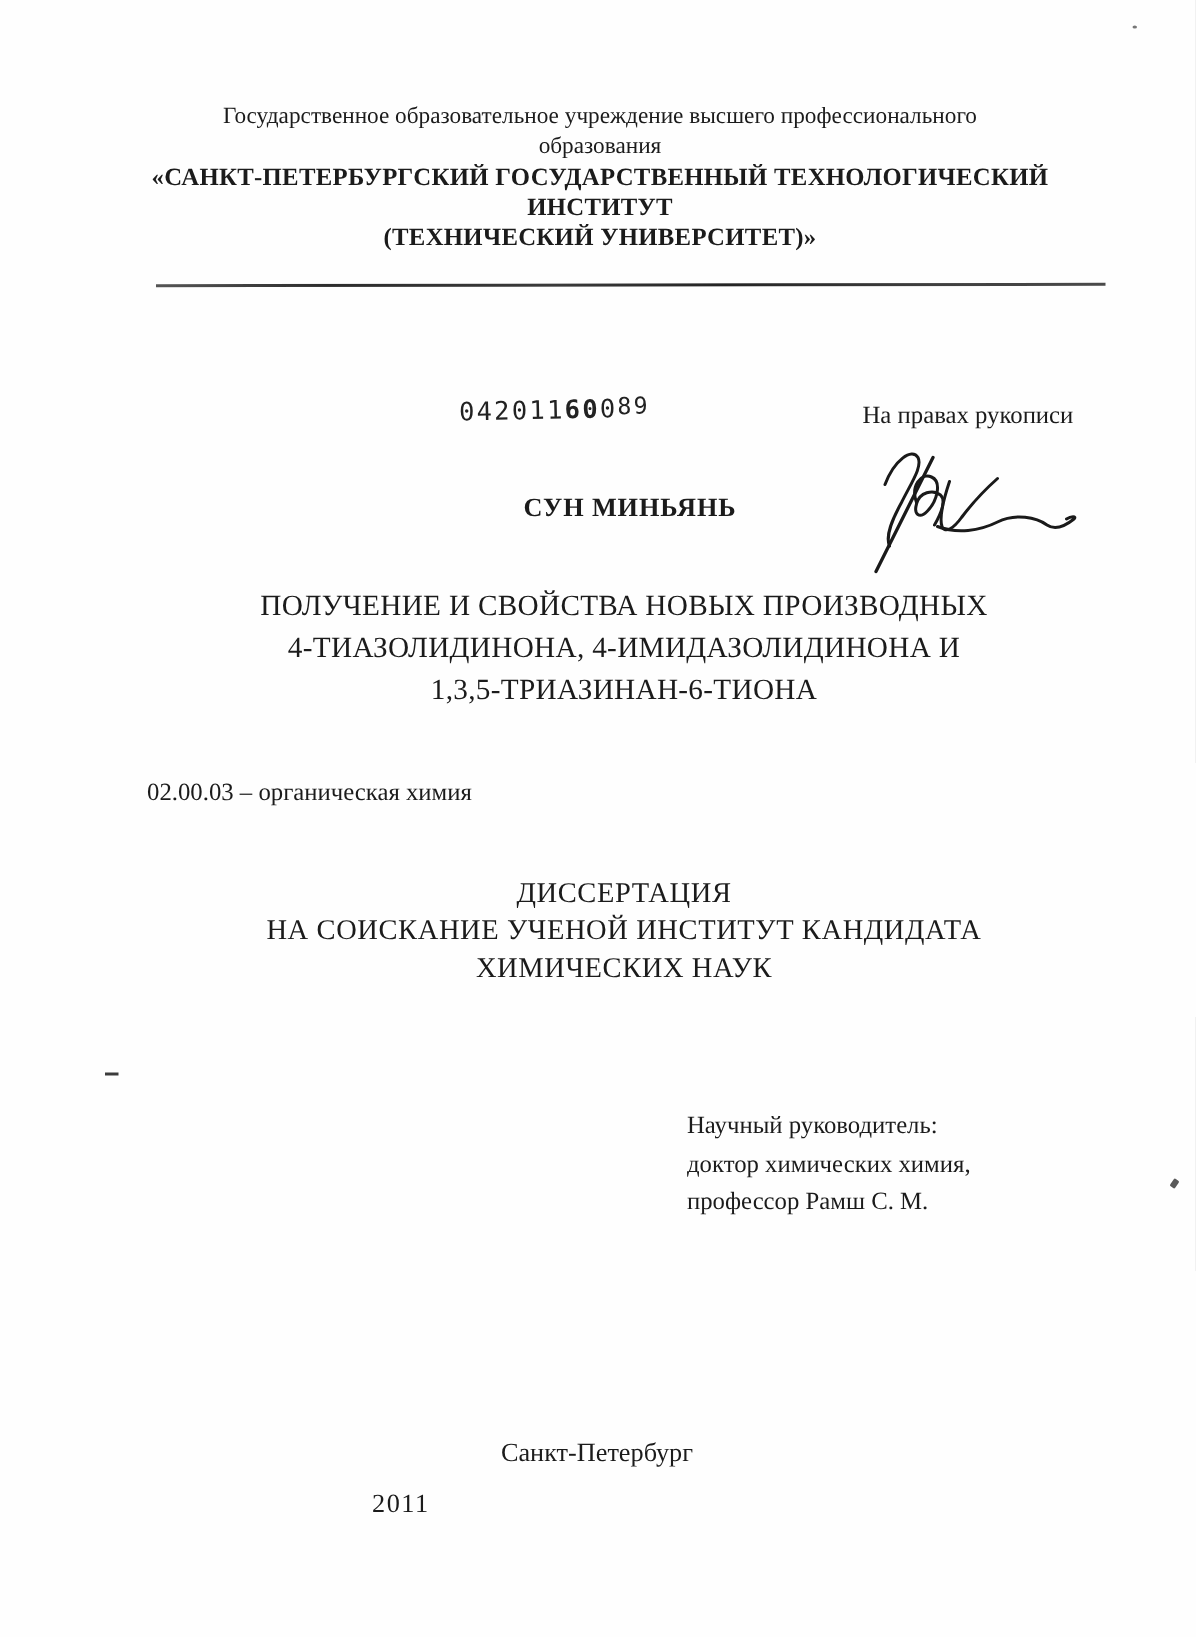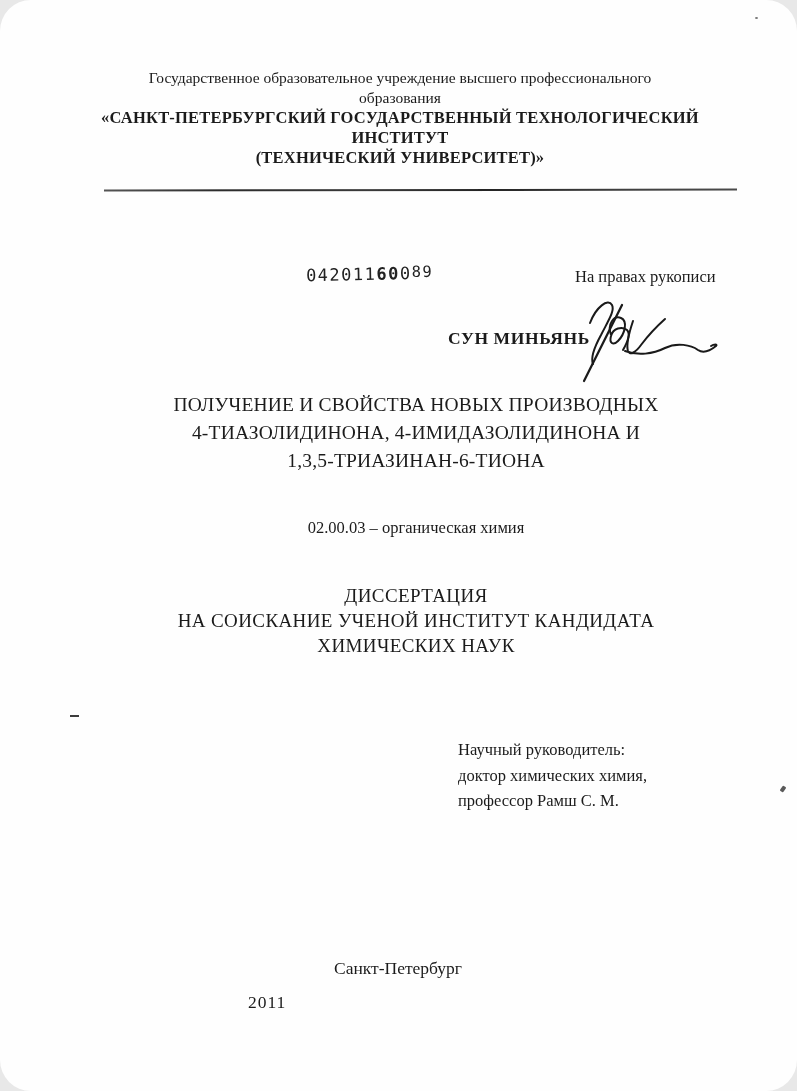--- a/index.html
+++ b/index.html
@@ -4,21 +4,20 @@
 <style>
   html,body{margin:0;padding:0;background:#e8e8e8;}
   .page{
     position:relative;
     width:797px;height:1091px;
     margin:0 auto;
     background:#fefefe;
     color:#1b1b1b;
     font-family:"Liberation Serif","DejaVu Serif",serif;
     overflow:hidden;
-    border-radius:31px;
   }
   .abs{position:absolute;}
 
   .institution{
     left:70px;top:68px;width:660px;
     font-size:15.5px;line-height:20px;text-align:center;
   }
   .institution .name{font-weight:bold;font-size:16.5px;letter-spacing:.2px;}
 
   .divider{
@@ -32,32 +31,32 @@
     font-family:"DejaVu Sans Mono","Liberation Mono",monospace;
     font-size:17px;letter-spacing:1.5px;color:#222;
     transform:rotate(-1.2deg);
   }
   .stamp .bold-digits{font-weight:bold;}
   .stamp .raised{position:relative;top:-2px;font-size:15.5px;}
 
   .manuscript{left:575px;top:267px;font-size:16.5px;}
 
   .author{
-    left:250px;top:328px;width:340px;text-align:right;
+    left:250px;top:328px;width:340px;text-align:center;
     font-weight:bold;font-size:17.5px;letter-spacing:.6px;
   }
 
   .signature{left:568px;top:293px;width:156px;height:102px;}
 
   .diss-title{
     left:98px;top:391px;width:636px;text-align:center;
     font-weight:normal;font-size:19.5px;line-height:28px;letter-spacing:.2px;
   }
 
-  .specialty{left:98px;top:518px;width:636px;text-align:center;font-size:16.5px;}
+  .specialty{left:98px;top:518px;width:636px;font-size:16.5px;}
 
   .diss-type{
     left:98px;top:583px;width:636px;text-align:center;
     font-size:19px;line-height:25px;letter-spacing:.4px;
   }
 
   .dash-mark{left:70px;top:715px;width:9px;height:2px;background:#3c3c3c;}
 
   .supervisor{left:458px;top:737px;font-size:16.5px;line-height:25.5px;font-family:Liberation Serif, serif;}
 

